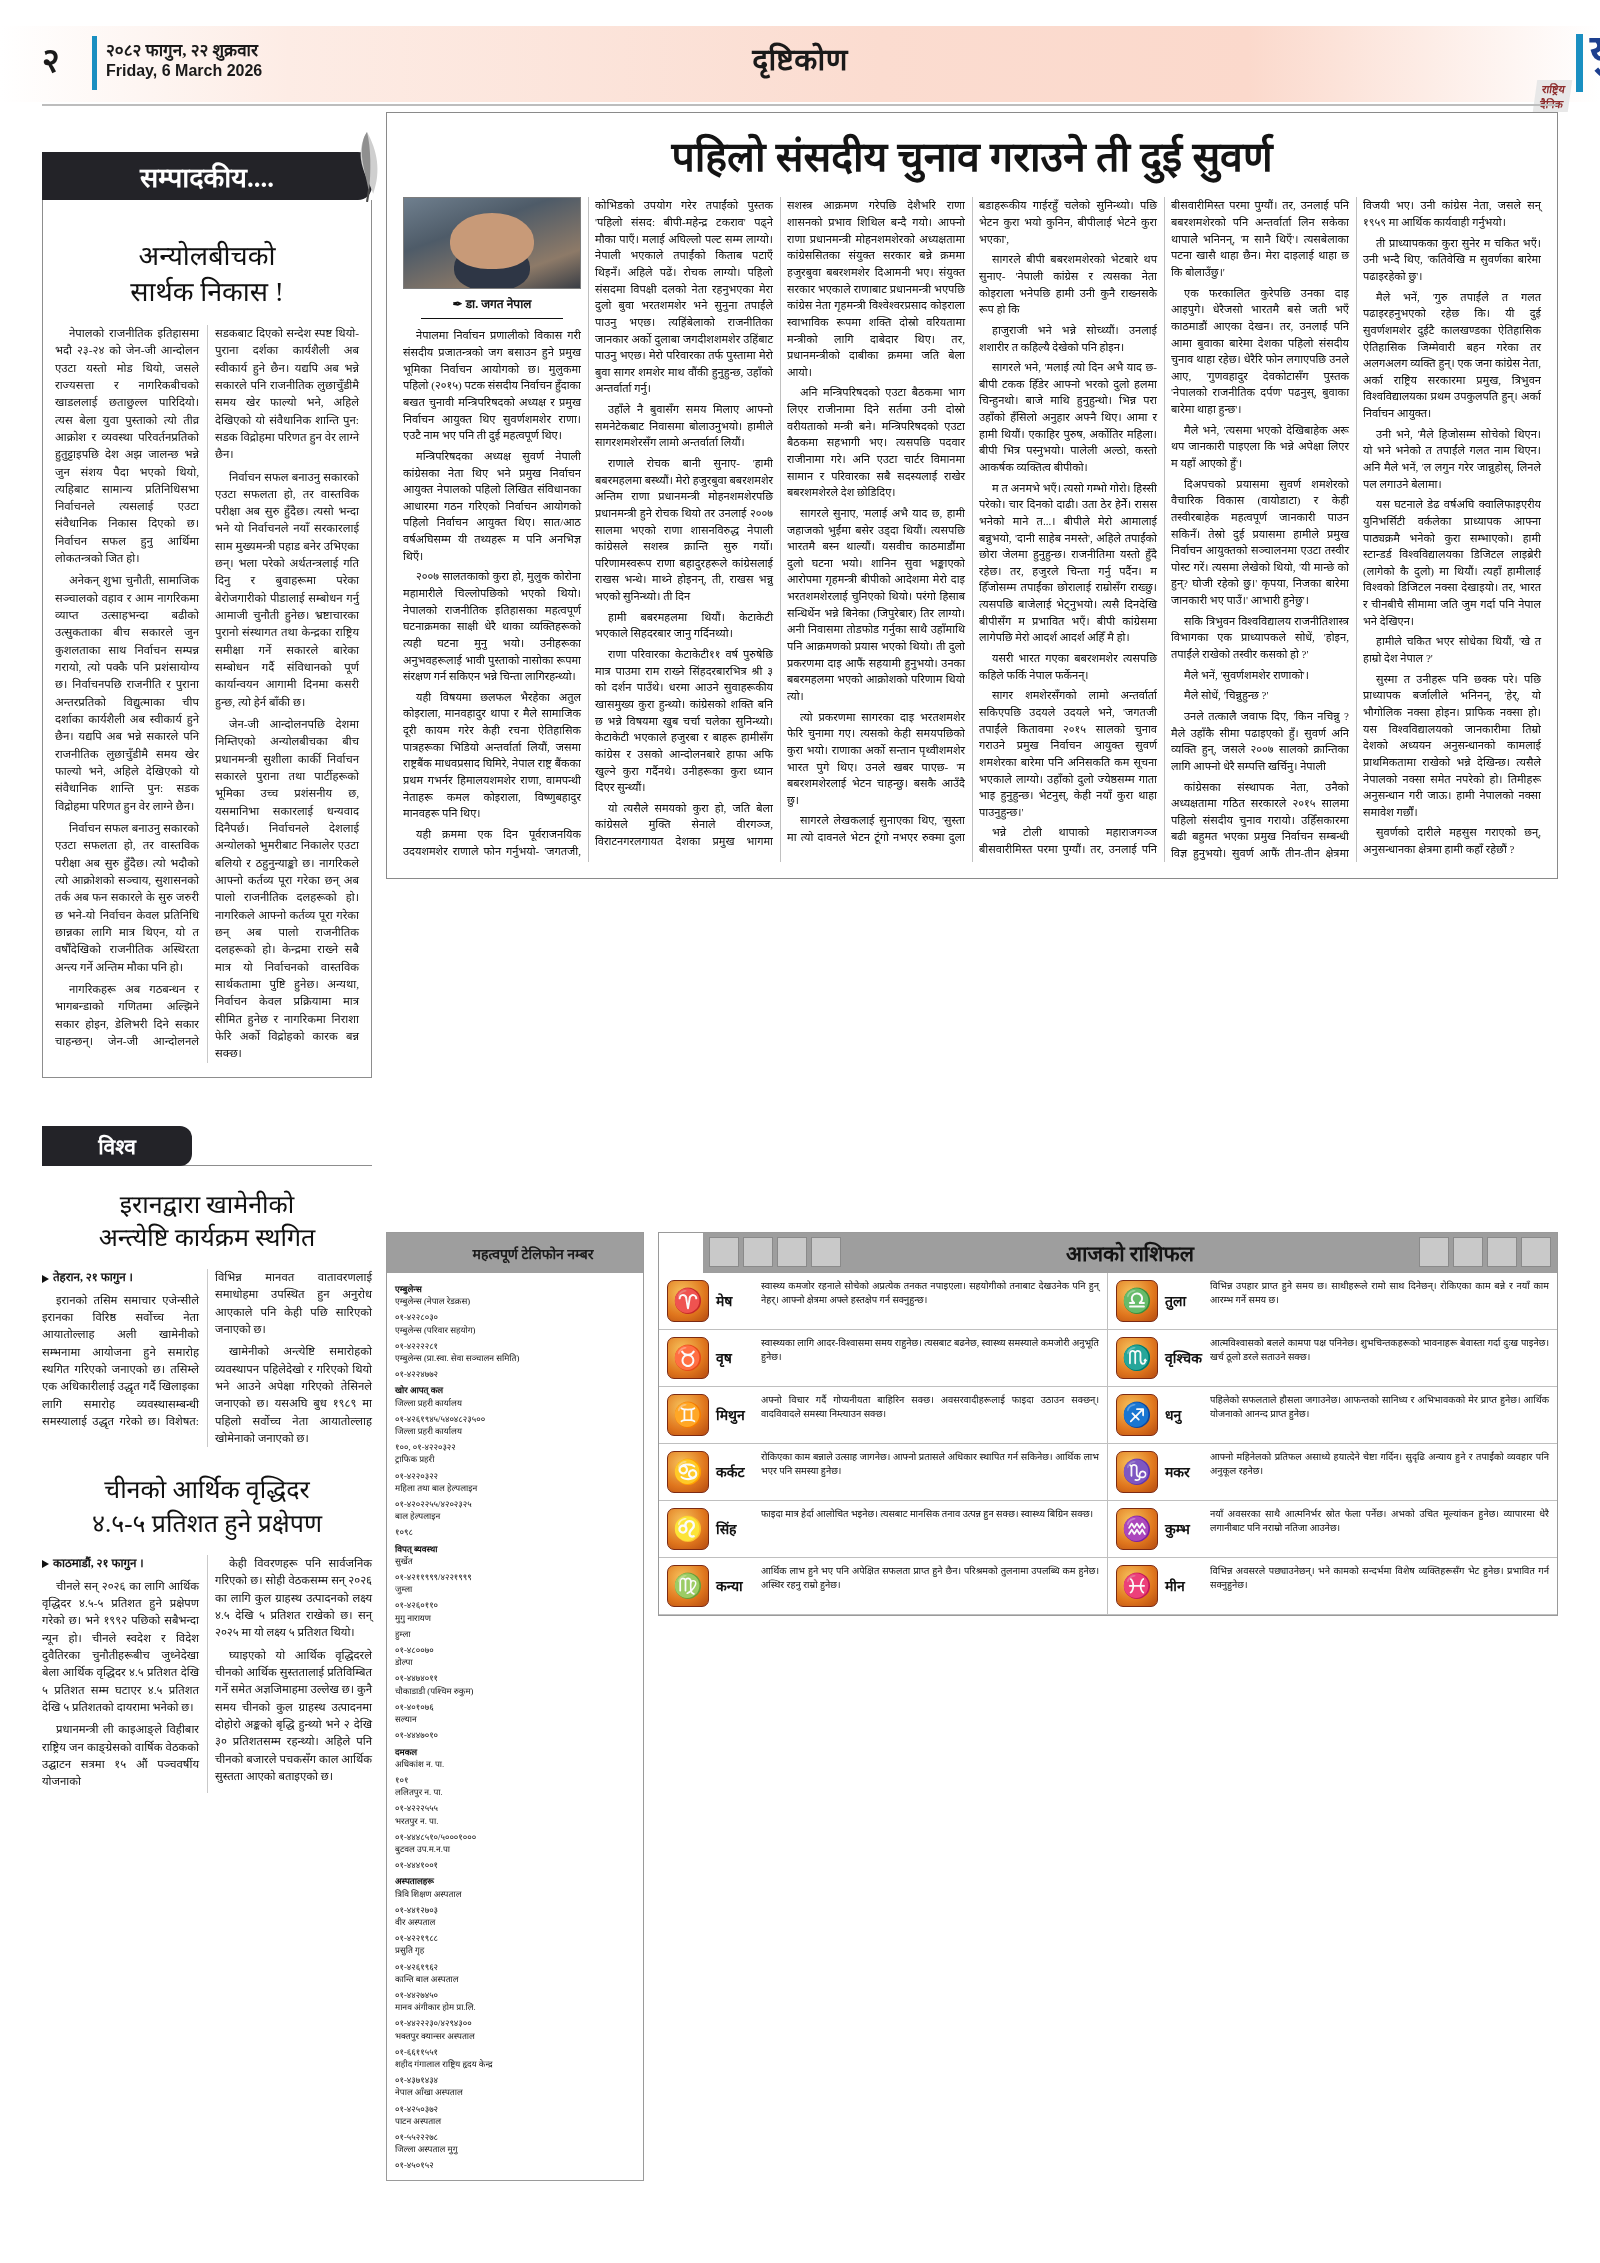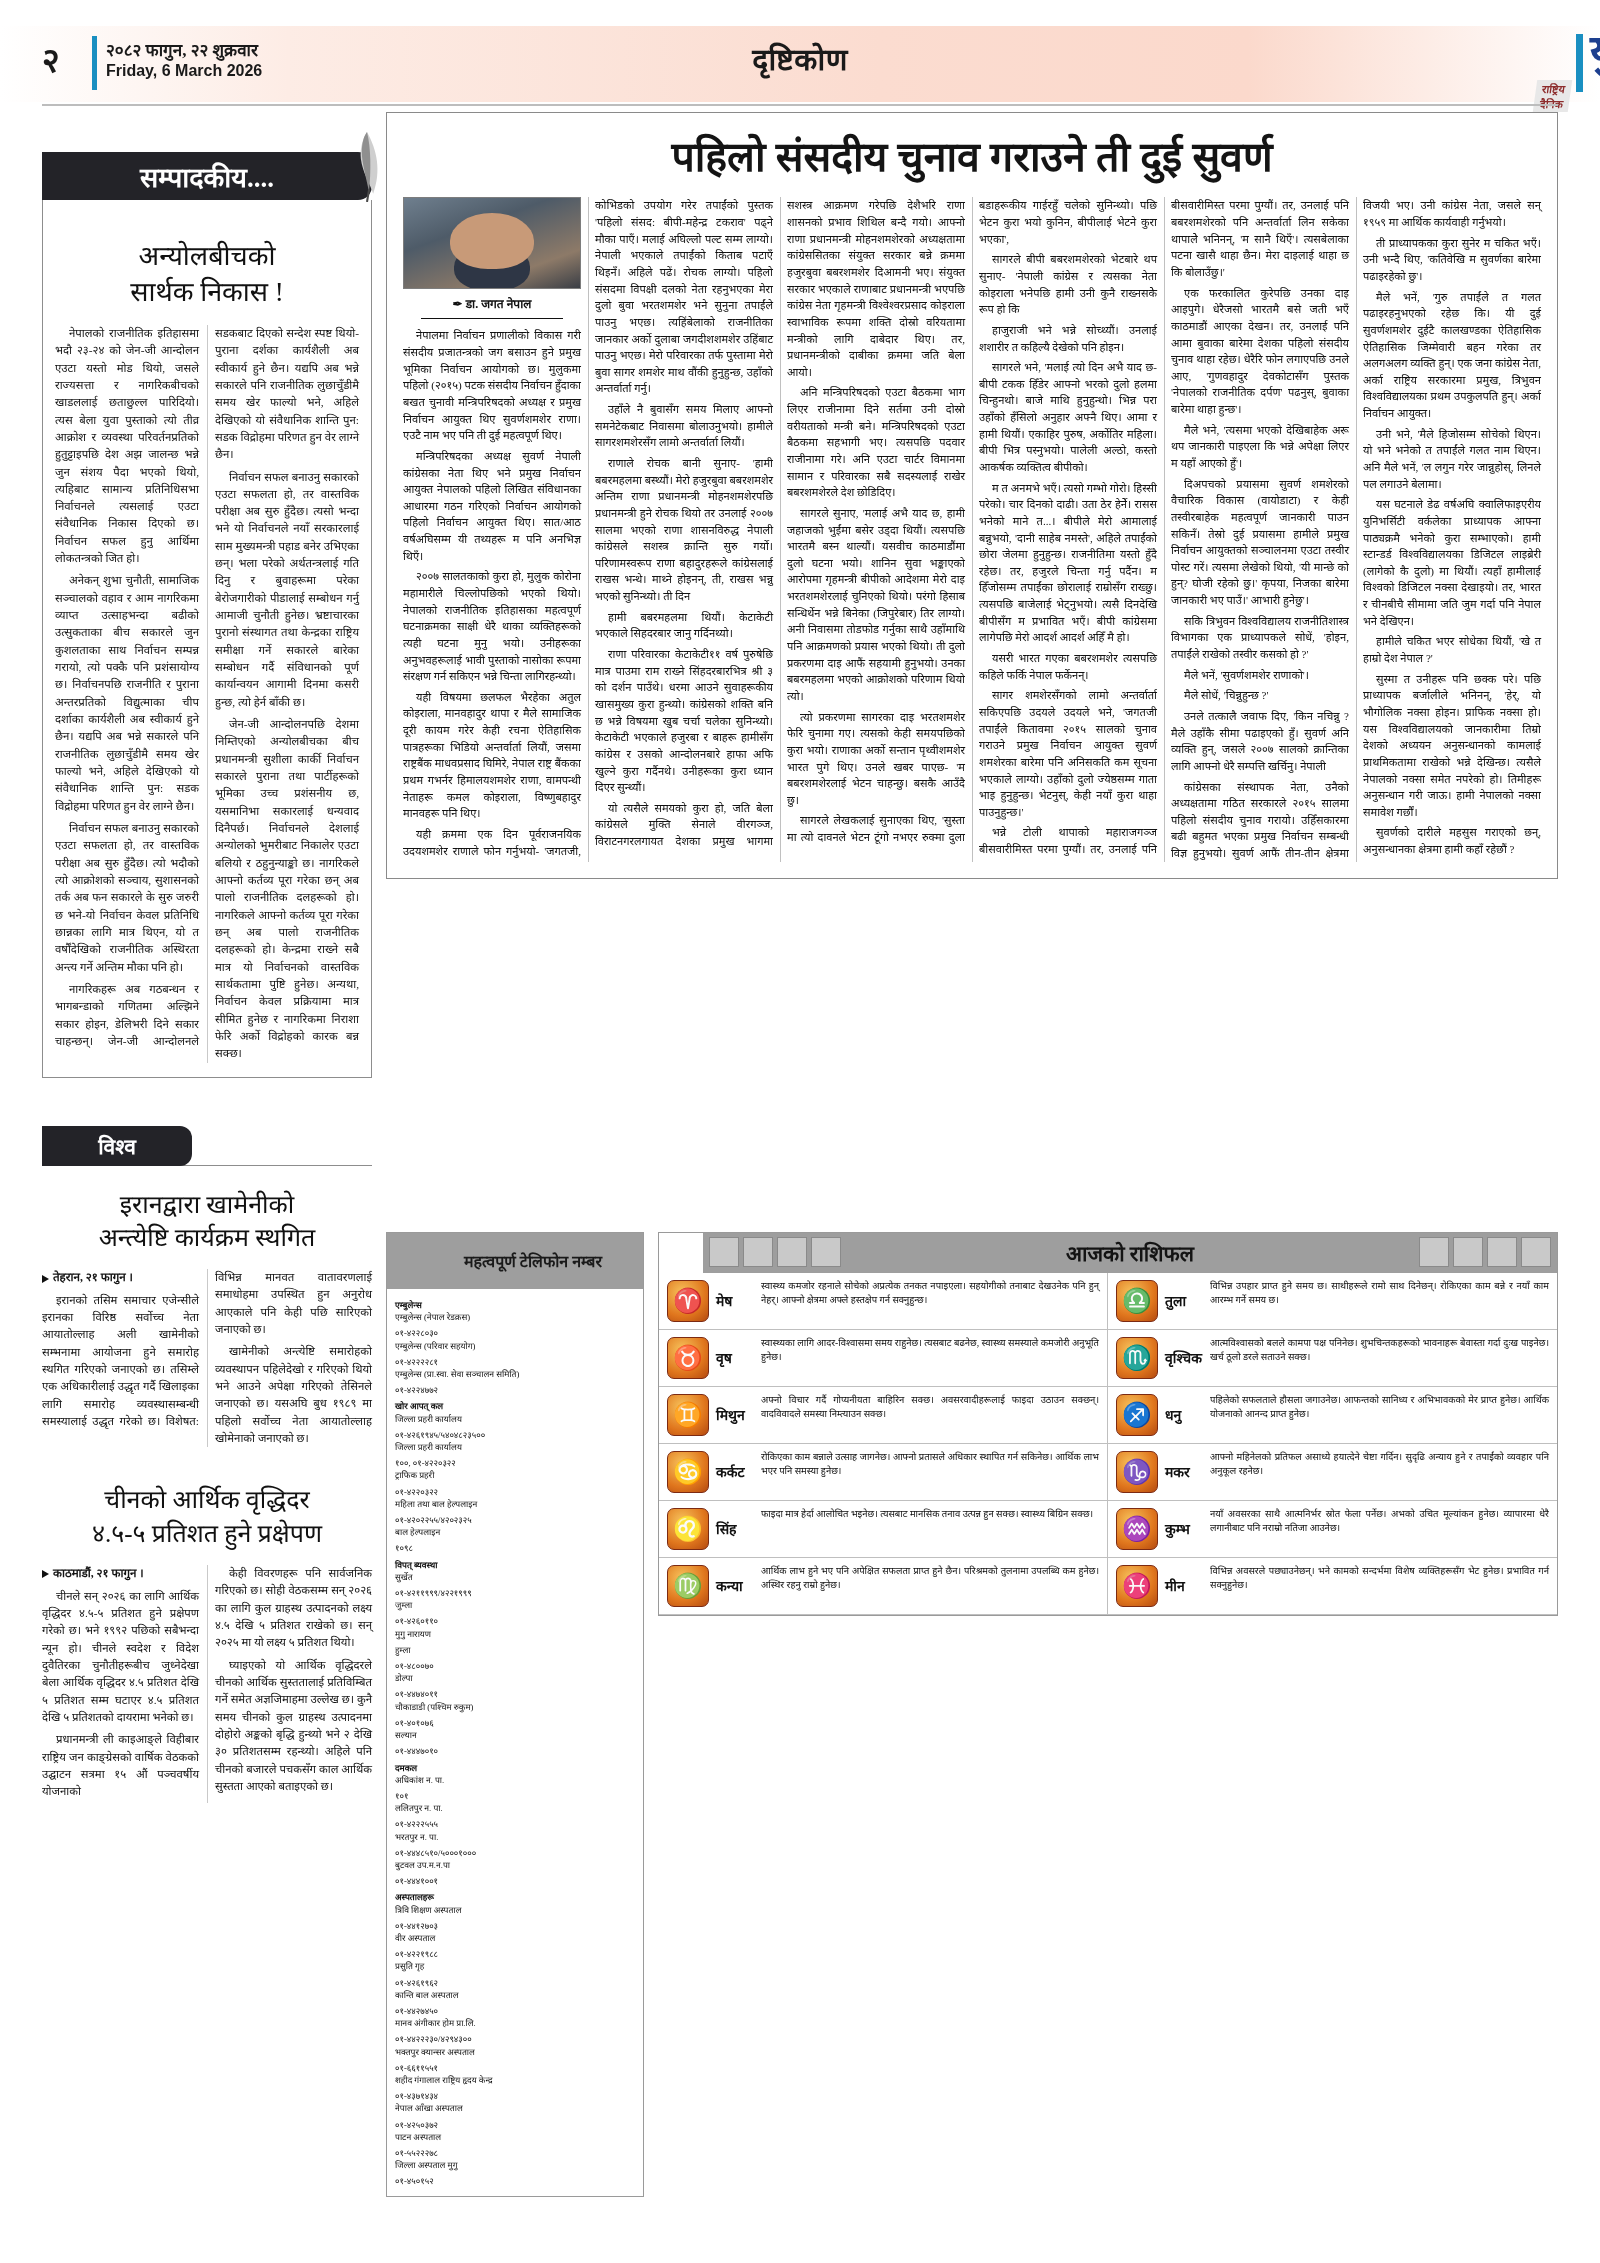--- a/index.html
+++ b/index.html
@@ -120,23 +120,23 @@
     text-align:center; font-weight:700; font-size:12px; margin-top:6px;
     font-family:"Liberation Serif", serif;
   }
   .author-rule { height:1px; background:#111; margin:5px 18px 0 18px; }
   .pen-glyph { font-size:12px; margin-right:3px; }
 
   
   .bottom { position:absolute; left:386px; top:1232px; width:1172px; }
   .phone-box { position:absolute; left:0; top:0; width:258px; border:1px solid #9a9a9a; }
   .phone-head {
-    height:56px; background:#9e9e9e; color:#1a1a1a;
+    height:40px; background:#9e9e9e; color:#1a1a1a;
     display:flex; align-items:center; justify-content:center;
-    font-size:16px; font-weight:700; font-family:"Liberation Serif", serif;padding-left:36px;
+    font-size:14px; font-weight:700; font-family:"Liberation Serif", serif;padding-left:36px;
   }
   .phone-body { padding:6px 8px 8px 8px; font-family:"Liberation Serif", serif; font-size:8.6px; line-height:1.42; }
   .ph-group { font-weight:700; margin-top:4px; }
   .ph-row { display:flex; justify-content:space-between; gap:4px;flex-direction:column; }
   .ph-row .lbl { white-space:nowrap; overflow:hidden; }
   .ph-row .num { white-space:nowrap; }
 
   .horo-box { position:absolute; left:272px; top:0; width:900px; border:1px solid #9a9a9a; }
   .horo-head {
     height:40px; background:#9e9e9e; position:relative;
@@ -210,21 +210,21 @@
     <div class="wl-head">
       <div>इरानद्वारा खामेनीको</div>
       <div>अन्त्येष्टि कार्यक्रम स्थगित</div>
     </div>
     <div class="two-col-body">
       <p style="text-indent:0"><span class="dot"></span><span class="dateline">तेहरान, २१ फागुन ।</span></p>
       <p>इरानको तसिम समाचार एजेन्सीले इरानका विरिष्ठ सर्वोच्च नेता आयातोल्लाह अली खामेनीको सम्भनामा आयोजना हुने समारोह स्थगित गरिएको जनाएको छ। तसिम्ले एक अधिकारीलाई उद्धृत गर्दै खिलाइका लागि समारोह व्यवस्थासम्बन्धी समस्यालाई उद्धृत गरेको छ। विशेषत: विभिन्न मानवत वातावरणलाई समाधोहमा उपस्थित हुन अनुरोध आएकाले पनि केही पछि सारिएको जनाएको छ।</p>
       <p>खामेनीको अन्त्येष्टि समारोहको व्यवस्थापन पहिलेदेखो र गरिएको थियो भने आउने अपेक्षा गरिएको तेसिनले जनाएको छ। यसअघि बुध १९८९ मा पहिलो सर्वोच्च नेता आयातोल्लाह खोमेनाको जनाएको छ।</p>
     </div>
 
-    <div class="wl-head" style="margin-top:36px;">
+    <div class="wl-head" style="margin-top:26px;">
       <div>चीनको आर्थिक वृद्धिदर</div>
       <div>४.५-५ प्रतिशत हुने प्रक्षेपण</div>
     </div>
     <div class="two-col-body">
       <p style="text-indent:0"><span class="dot"></span><span class="dateline">काठमाडौं, २१ फागुन ।</span></p>
       <p>चीनले सन् २०२६ का लागि आर्थिक वृद्धिदर ४.५-५ प्रतिशत हुने प्रक्षेपण गरेको छ। भने १९९२ पछिको सबैभन्दा न्यून हो। चीनले स्वदेश र विदेश दुवैतिरका चुनौतीहरूबीच जुध्नेदेखा बेला आर्थिक वृद्धिदर ४.५ प्रतिशत देखि ५ प्रतिशत सम्म घटाएर ४.५ प्रतिशत देखि ५ प्रतिशतको दायरामा भनेको छ।</p>
       <p>प्रधानमन्त्री ली काइआङ्ले विहीबार राष्ट्रिय जन काङ्ग्रेसको वार्षिक वेठकको उद्घाटन सत्रमा १५ औं पञ्चवर्षीय योजनाको</p>
       <p>केही विवरणहरू पनि सार्वजनिक गरिएको छ। सोही वेठकसम्म सन् २०२६ का लागि कुल ग्राहस्थ उत्पादनको लक्ष्य ४.५ देखि ५ प्रतिशत राखेको छ। सन् २०२५ मा यो लक्ष्य ५ प्रतिशत थियो।</p>
       <p>घ्याइएको यो आर्थिक वृद्धिदरले चीनको आर्थिक सुस्ततालाई प्रतिविम्बित गर्ने समेत अज्ञजिमाहमा उल्लेख छ। कुनै समय चीनको कुल ग्राहस्थ उत्पादनमा दोहोरो अङ्कको बृद्धि हुन्थ्यो भने २ देखि ३० प्रतिशतसम्म रहन्थ्यो। अहिले पनि चीनको बजारले पचकसँग काल आर्थिक सुस्तता आएको बताइएको छ।</p>
     </div>

